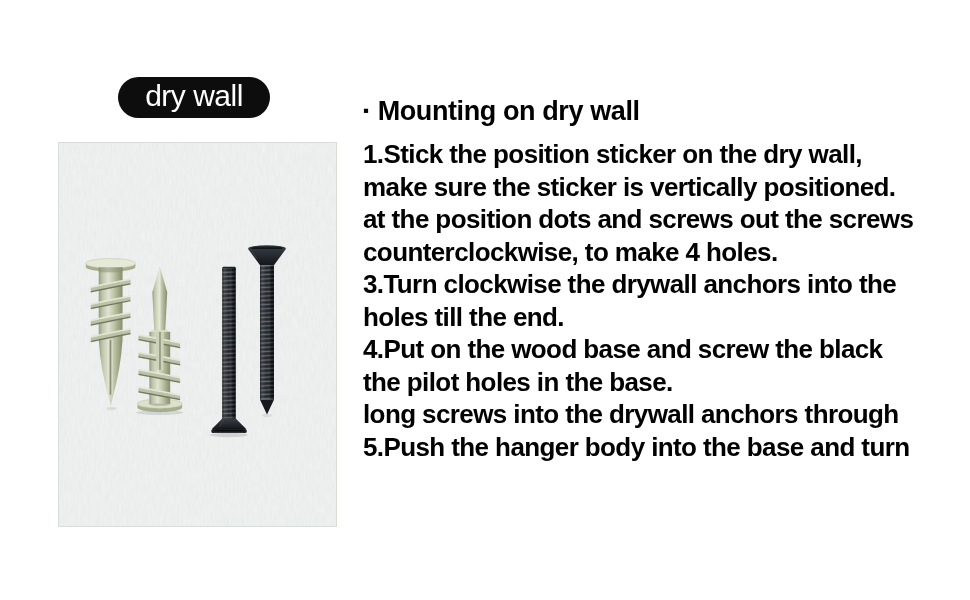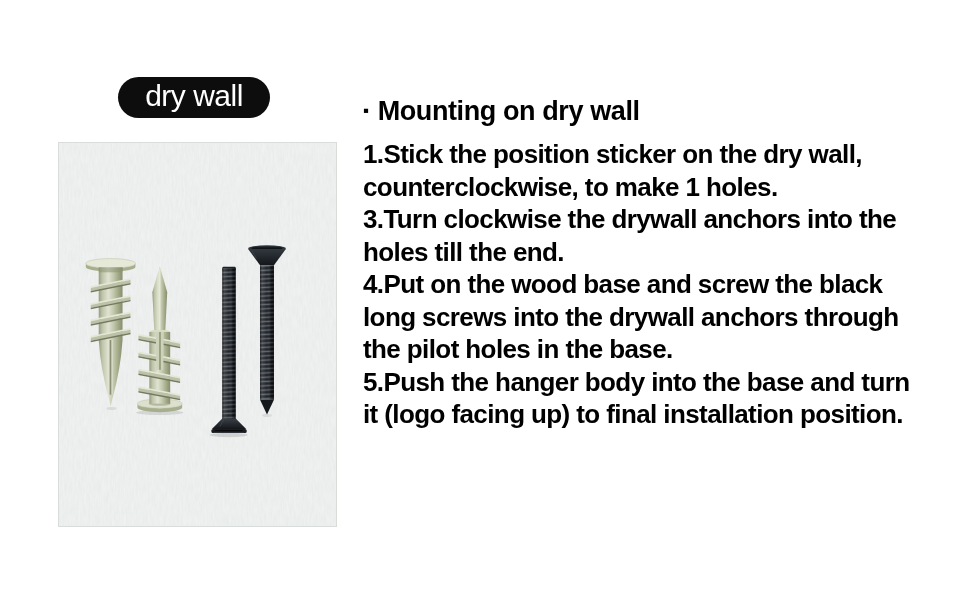--- a/index.html
+++ b/index.html
@@ -167,24 +167,25 @@
     </svg>
   </div>
 
   <div class="instructions">
     <div class="heading">
       <span class="bullet">▪</span>
       <span>Mounting on dry wall</span>
     </div>
     <div class="lines">
       <div class="line">1.Stick the position sticker on the dry wall,</div>
-      <div class="line">counterclockwise, to make 1 holes.</div>
+      <div class="line">make sure the sticker is vertically positioned.</div>
+      <div class="line">at the position dots and screws out the screws</div>
+      <div class="line">counterclockwise, to make 4 holes.</div>
       <div class="line">3.Turn clockwise the drywall anchors into the</div>
       <div class="line">holes till the end.</div>
       <div class="line">4.Put on the wood base and screw the black</div>
+      <div class="line">the pilot holes in the base.</div>
       <div class="line">long screws into the drywall anchors through</div>
-      <div class="line">the pilot holes in the base.</div>
       <div class="line">5.Push the hanger body into the base and turn</div>
-      <div class="line">it (logo facing up) to final installation position.</div>
     </div>
   </div>
 
 </div>
 
 </body></html>

